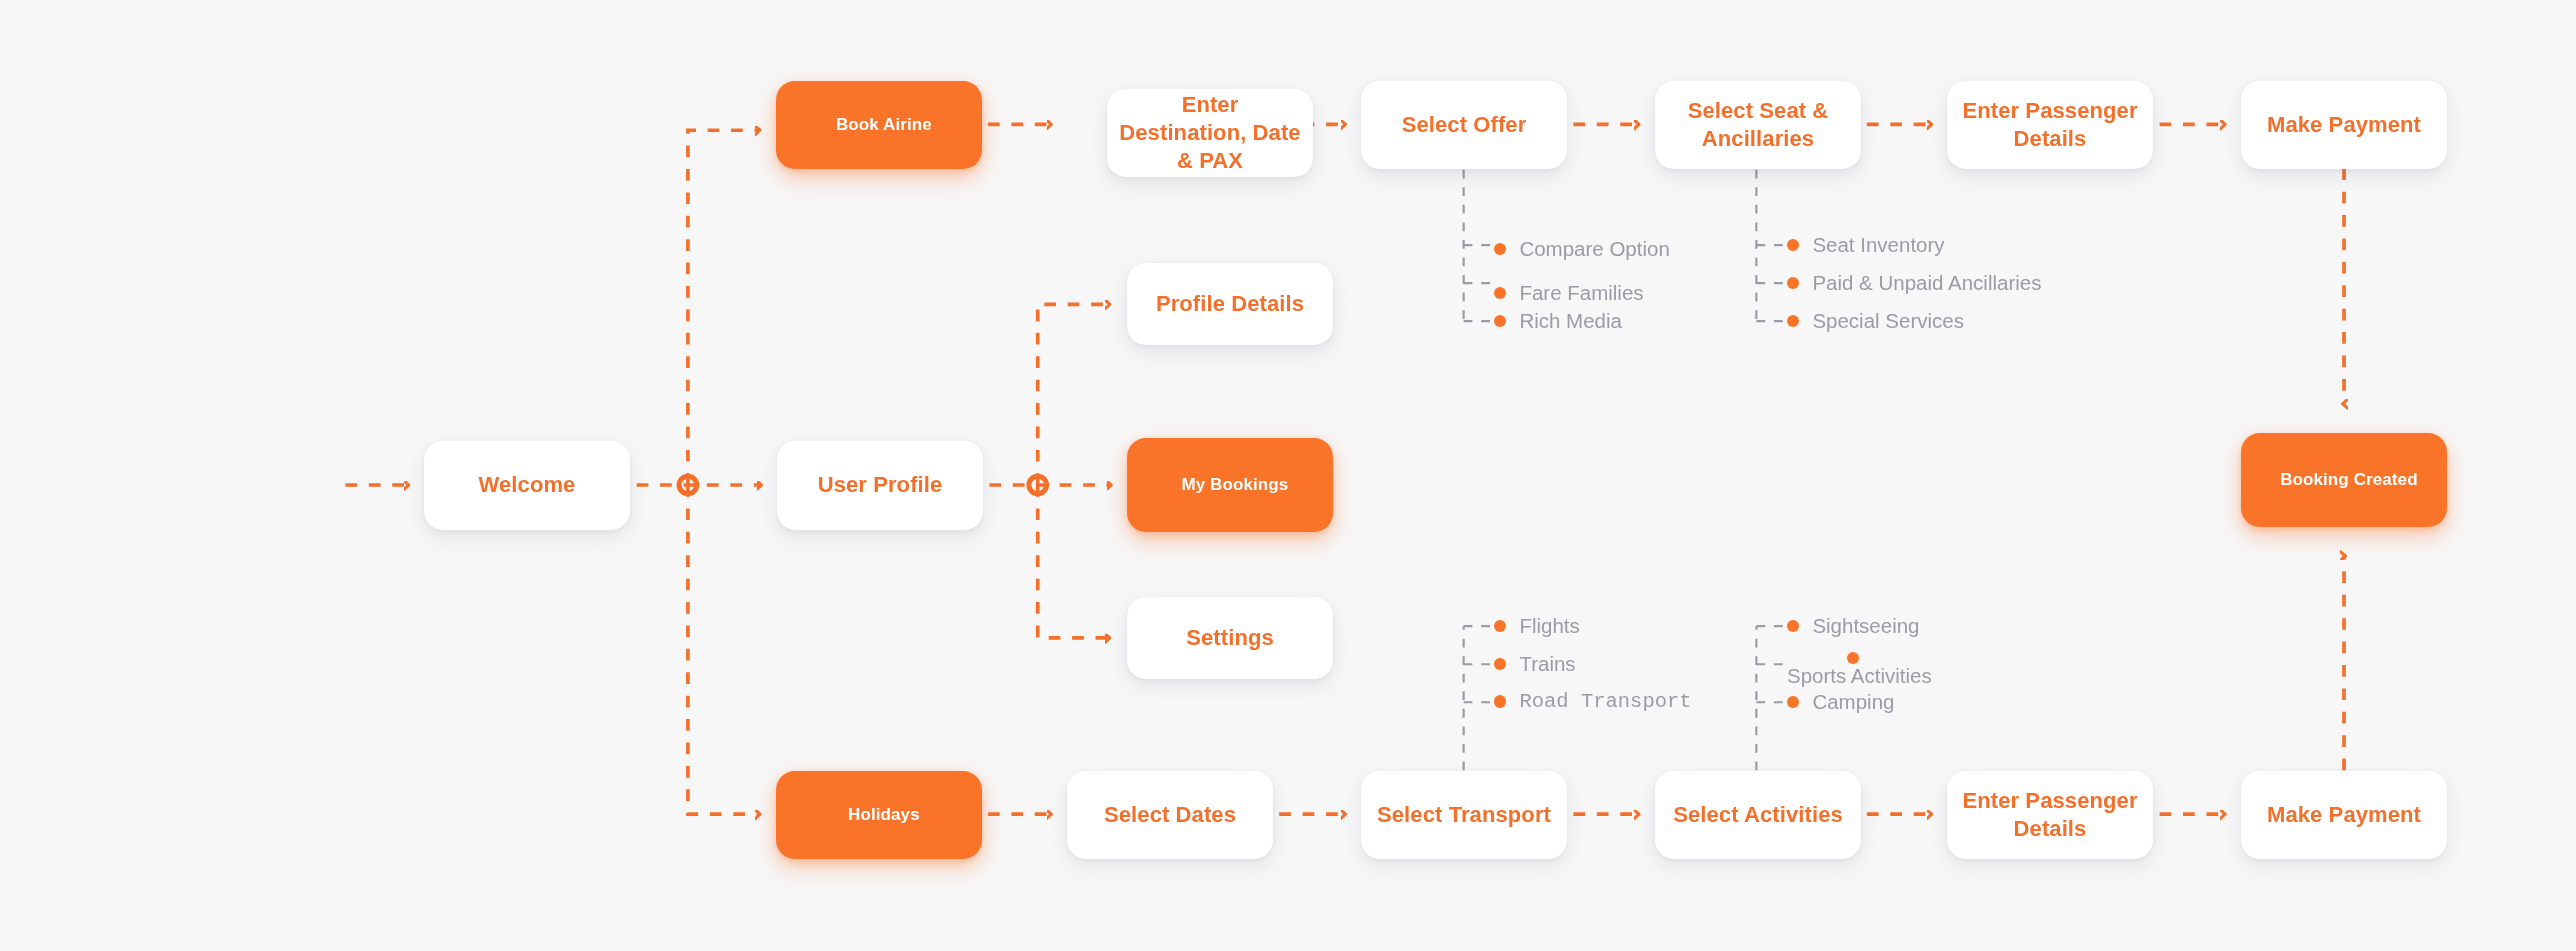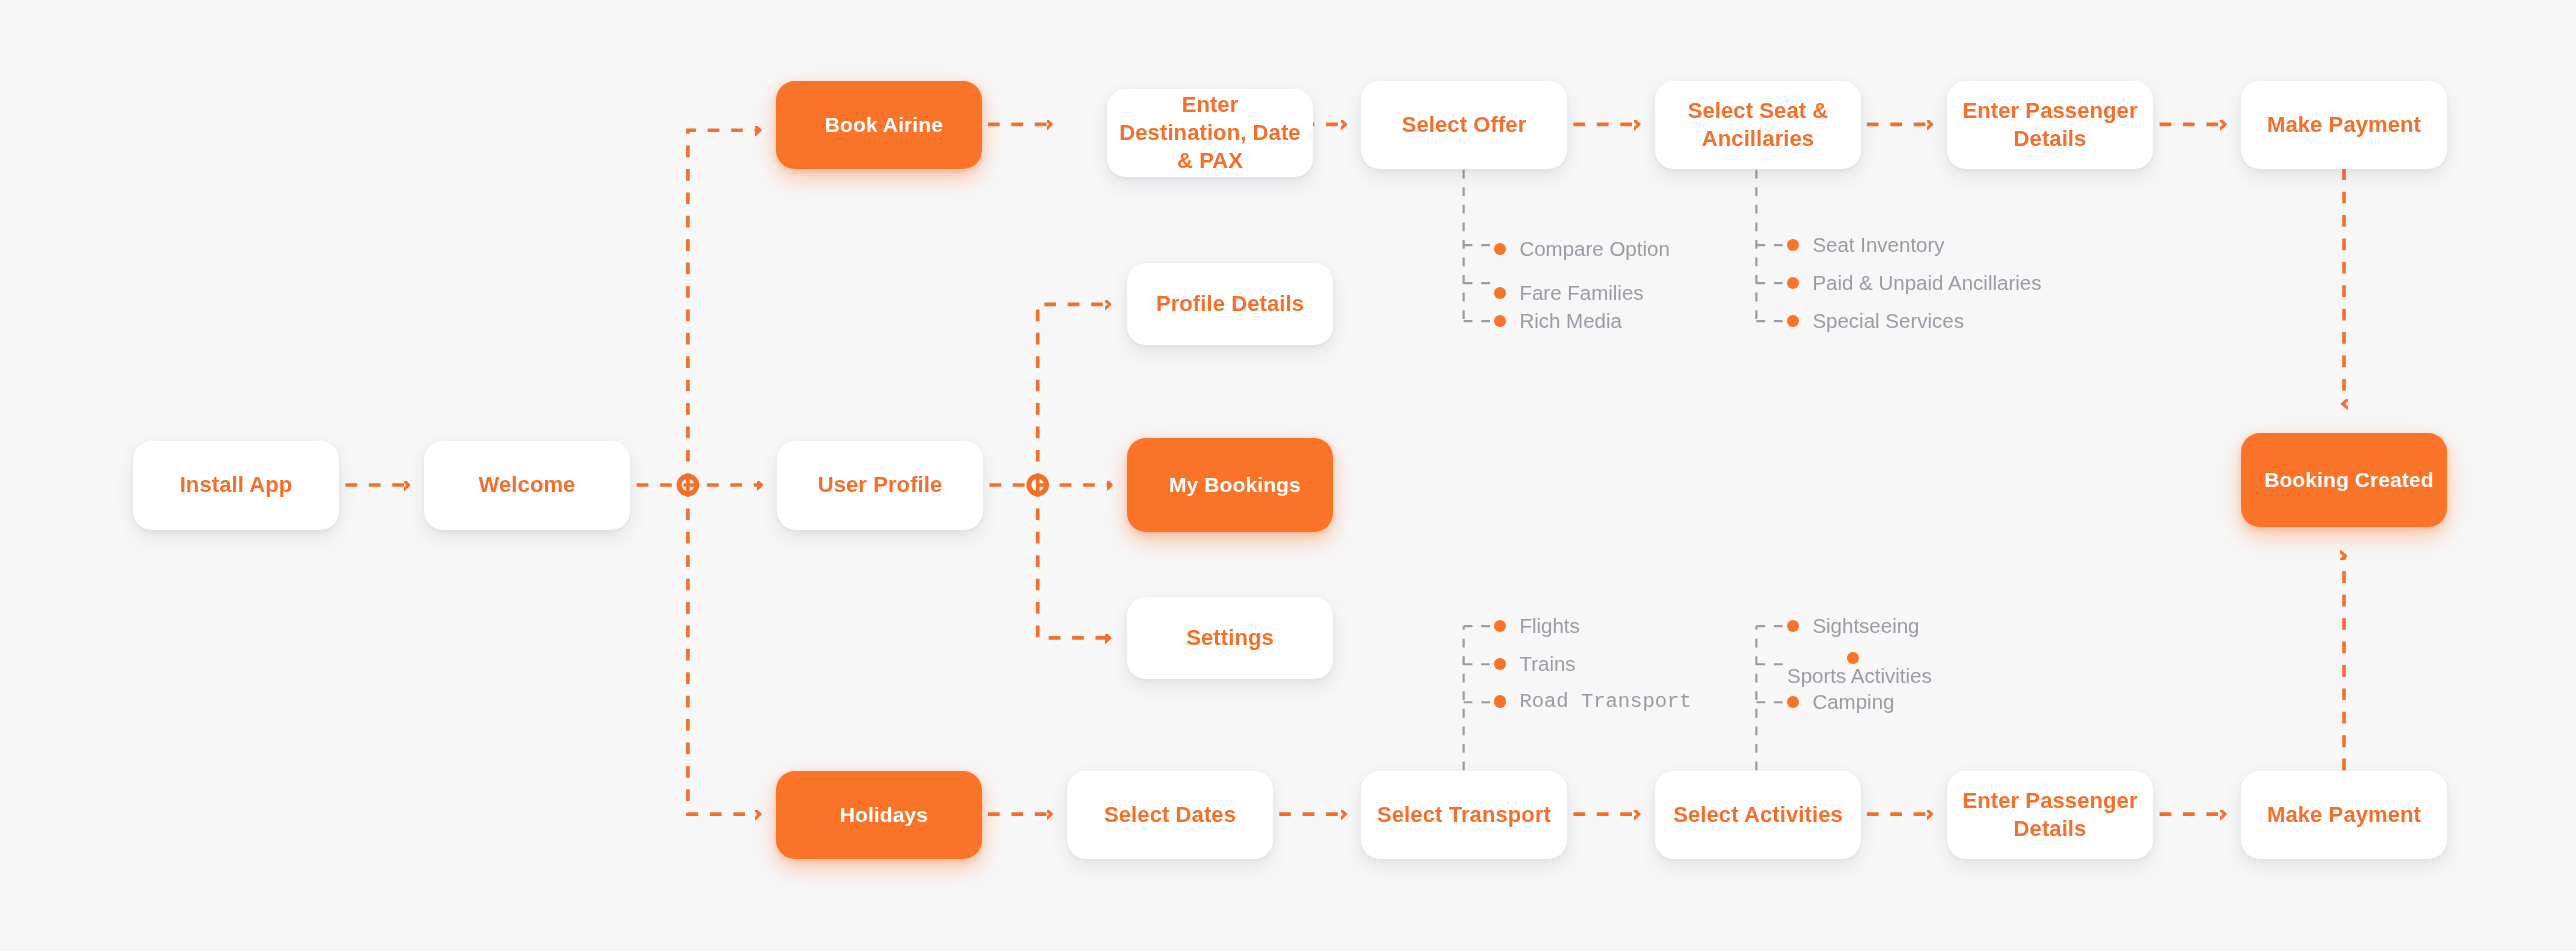--- a/index.html
+++ b/index.html
@@ -28,21 +28,21 @@
     background:#ffffff;
     color:#f4702a;
     font-weight:700;
     font-size:22px;
     box-shadow:0 7.3px 19px rgba(60,60,80,.10), 0 1.5px 4.4px rgba(60,60,80,.05);
   }
   .node.accent{
     background:#f97428;
     color:#ffffff;
     font-weight:700;
-    font-size:21px;
+    font-size:17px;
     box-shadow:0 8.8px 22px rgba(249,116,40,.38), 0 2.2px 5.9px rgba(249,116,40,.22);
     padding-left:20px;
   }
 
   .subitem{
     position:absolute;
     display:flex;align-items:center;
     white-space:nowrap;
     font-size:20.5px;
     color:#9b9ba6;
@@ -135,23 +135,20 @@
       <path d="M2000,908 L2042,908"></path>
       <path d="M2000,960 L2042,960"></path>
 
       <path d="M2400,1053 L2400,856"></path>
       <path d="M2400,856 L2442,856"></path>
       <path d="M2400,908 L2442,908"></path>
       <path d="M2400,960 L2442,960"></path>
     </g>
   </svg>
 
-  <div class="node white" style="left:133px;top:441px;width:206px;height:89px;">
-    <span class="lbl">Install App</span>
-  </div>
   <div class="node white" style="left:424px;top:441px;width:206px;height:89px;">
     <span class="lbl">Welcome</span>
   </div>
   <div class="node white" style="left:777px;top:441px;width:206px;height:89px;">
     <span class="lbl">User Profile</span>
   </div>
   <div class="node accent" style="left:1127px;top:438px;width:206px;height:94px;">
     <span class="lbl">My Bookings</span>
   </div>
   <div class="node white" style="left:1127px;top:263px;width:206px;height:82px;">

